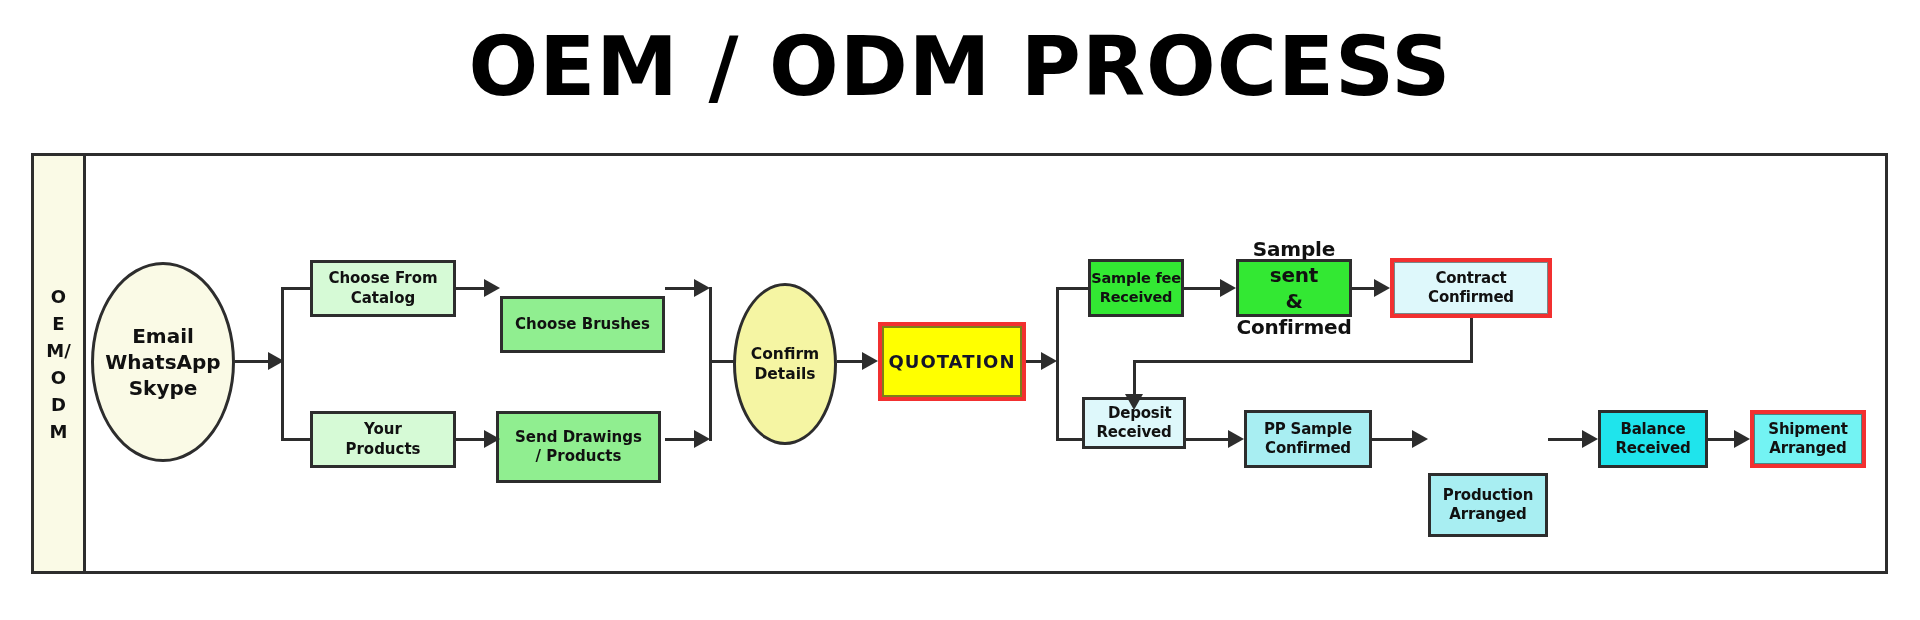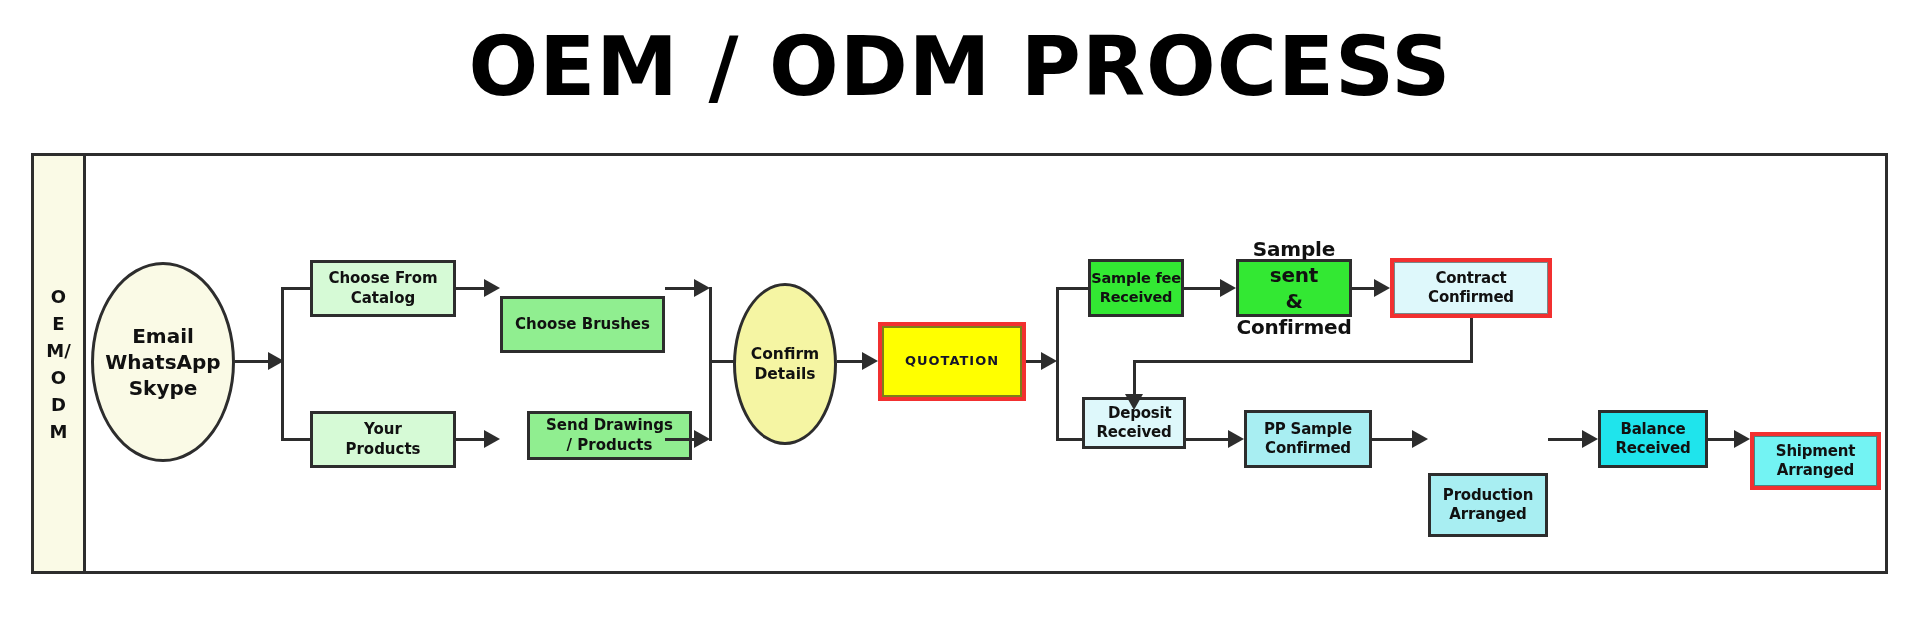--- a/index.html
+++ b/index.html
@@ -51,21 +51,21 @@
   .green{background:var(--green);}
   .bgreen{background:var(--bright-green);letter-spacing:-0.2px;}
   .pcyan{background:var(--pale-cyan);letter-spacing:-0.2px;}
   .lcyan{background:var(--light-cyan);letter-spacing:-0.2px;}
   .bcyan{background:var(--bright-cyan);letter-spacing:-0.2px;}
   .scyan{background:var(--ship-cyan);letter-spacing:-0.2px;}
   .redb{border:4px solid var(--red);box-shadow:inset 0 0 0 1px rgba(40,40,40,.55);}
   .quote{
     background:var(--yellow);border:4px solid var(--red);
     box-shadow:inset 0 0 0 2px rgba(40,40,40,.6);
-    font-size:13px;letter-spacing:1px;color:#15152a;
+    font-size:18px;letter-spacing:1px;color:#15152a;
   }
   .hline{position:absolute;height:3px;background:var(--line);}
   .vline{position:absolute;width:3px;background:var(--line);}
   .ahr{position:absolute;width:0;height:0;
        border-left:16px solid var(--line);
        border-top:9px solid transparent;border-bottom:9px solid transparent;}
   .ahd{position:absolute;width:0;height:0;
        border-top:16px solid var(--line);
        border-left:9px solid transparent;border-right:9px solid transparent;}
 </style>
@@ -88,41 +88,41 @@
   </div>
 
   <div class="node ellipse start" style="left:91px;top:262px;width:144px;height:200px;">Email
 WhatsApp
 Skype</div>
   <div class="node lgreen" style="left:310px;top:260px;width:146px;height:57px;">Choose From
 Catalog</div>
   <div class="node green" style="left:500px;top:260px;width:165px;height:57px;margin-top:36px;">Choose Brushes</div>
   <div class="node lgreen" style="left:310px;top:411px;width:146px;height:57px;">Your
 Products</div>
-  <div class="node green" style="left:527px;top:411px;width:165px;height:49px;">Send Drawings
+  <div class="node green" style="left:496px;top:411px;width:165px;height:72px;">Send Drawings
 / Products</div>
   <div class="node ellipse confirm" style="left:733px;top:283px;width:104px;height:162px;">Confirm
 Details</div>
   <div class="node quote" style="left:878px;top:322px;width:148px;height:79px;">QUOTATION</div>
 
   <div class="node bgreen" style="left:1088px;top:259px;width:96px;height:58px;font-size:14.5px;">Sample fee
 Received</div>
   <div class="node bgreen" style="left:1236px;top:259px;width:116px;height:58px;font-size:20px;">Sample sent
 &amp; Confirmed</div>
   <div class="node pcyan redb" style="left:1390px;top:258px;width:162px;height:60px;">Contract Confirmed</div>
 
   <div class="node pcyan" style="left:1082px;top:397px;width:104px;height:52px;text-align:right;">Deposit
 Received</div>
   <div class="node lcyan" style="left:1244px;top:410px;width:128px;height:58px;">PP Sample
 Confirmed</div>
   <div class="node lcyan" style="left:1428px;top:429px;width:120px;height:64px;margin-top:44px;">Production
 Arranged</div>
   <div class="node bcyan" style="left:1598px;top:410px;width:110px;height:58px;">Balance
 Received</div>
-  <div class="node scyan redb" style="left:1750px;top:410px;width:131px;height:58px;margin-top:22px;">Shipment
+  <div class="node scyan redb" style="left:1750px;top:410px;width:116px;height:58px;">Shipment
 Arranged</div>
 
   <div class="hline" style="left:235px;top:360px;width:34px;"></div>
   <div class="ahr" style="left:268px;top:352px;"></div>
   <div class="vline" style="left:281px;top:287px;height:154px;"></div>
   <div class="hline" style="left:283px;top:287px;width:27px;"></div>
   <div class="hline" style="left:283px;top:438px;width:27px;"></div>
 
   <div class="hline" style="left:456px;top:287px;width:28px;"></div>
   <div class="ahr" style="left:484px;top:279px;"></div>

